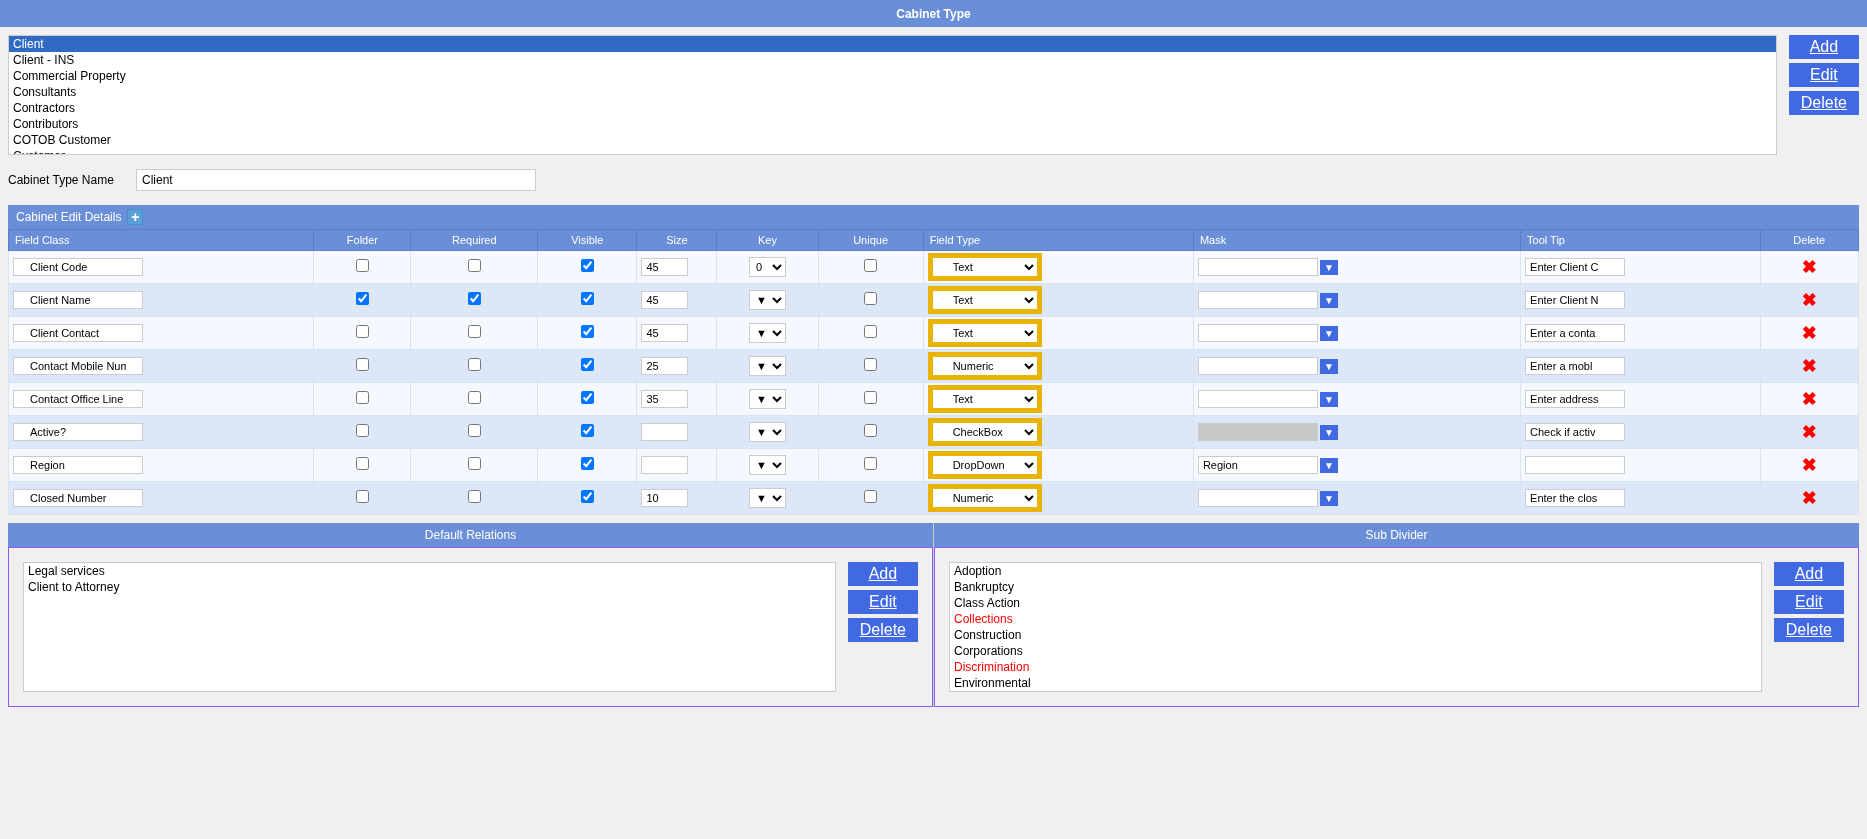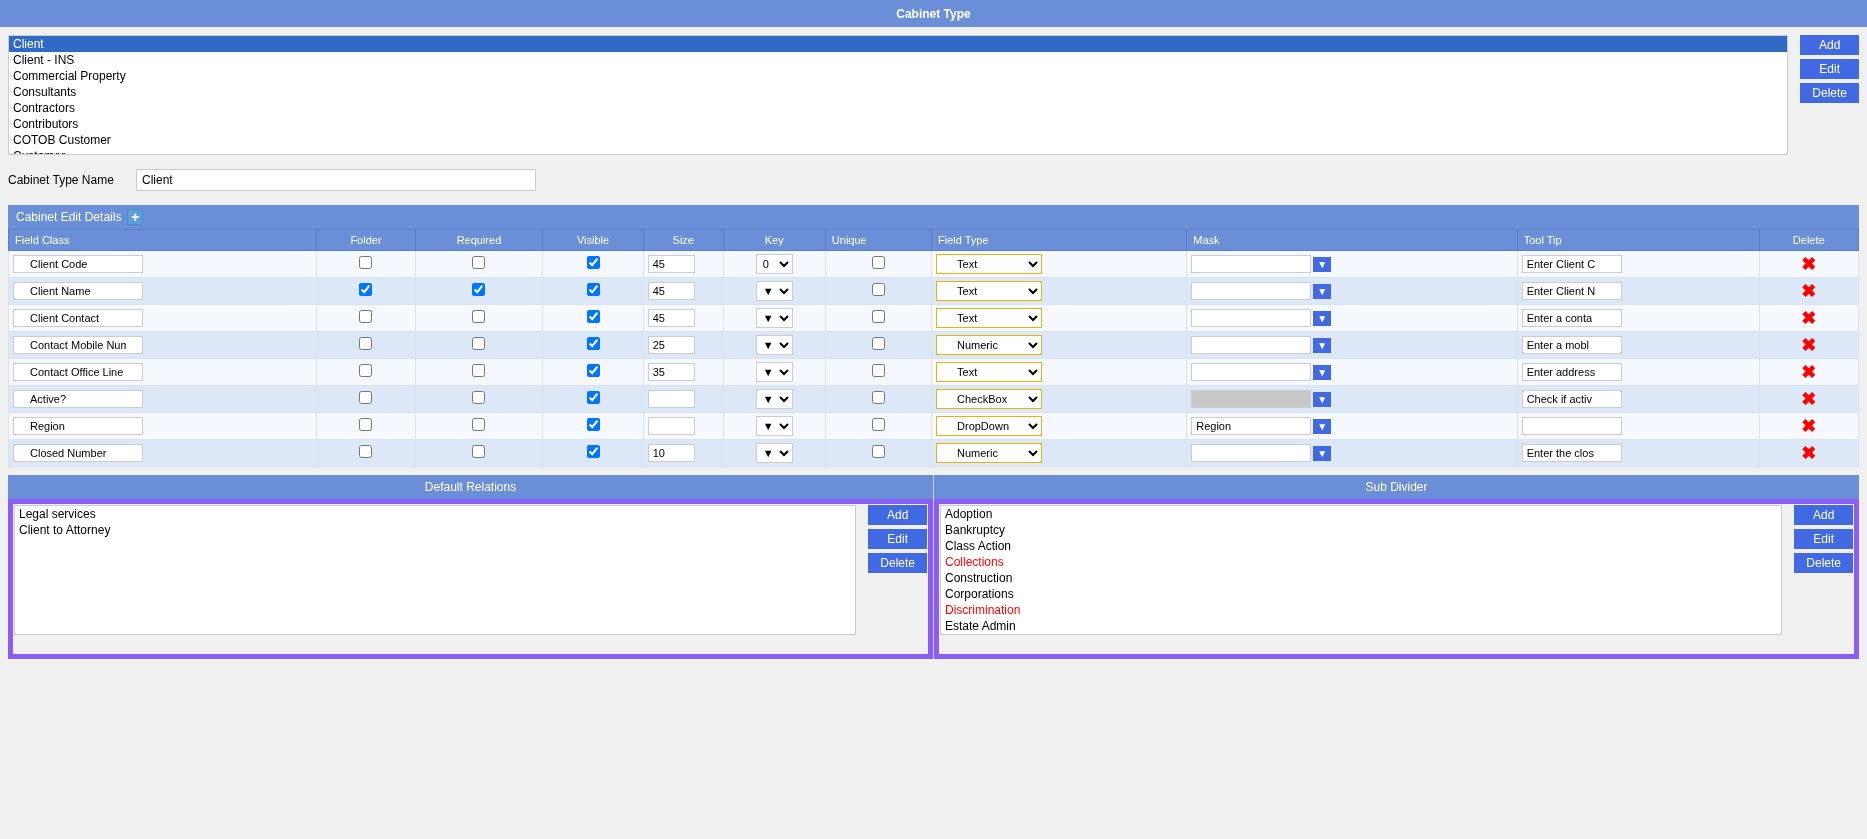--- a/index.html
+++ b/index.html
@@ -46,22 +46,23 @@
       flex-direction: column;
       gap: 4px;
       padding-left: 4px;
     }
 
     .btn {
       padding: 3px 12px;
       color: white;
       border: none;
       cursor: pointer;
-      font-size: 12px;
+      font-size: 16px;
       min-width: 55px;
+      text-decoration: underline;
     }
 
     .btn-blue { background: #4169e1; }
 
     .cabinet-name-row {
       display: flex;
       align-items: center;
       gap: 8px;
       margin-bottom: 10px;
       padding: 4px 0;
@@ -152,21 +153,21 @@
     }
 
     .tooltip-input {
       width: 100px;
       border: 1px solid #ccc;
       padding: 2px 4px;
       font-size: 11px;
     }
 
     .type-select {
-      border: 1px solid #eab308;
+      border: 5px solid #eab308;
       padding: 2px 16px;
       font-size: 11px;
       background: white;
     }
 
     .key-select {
       border: 1px solid #ccc;
       padding: 2px 2px;
       font-size: 11px;
       background: white;
@@ -213,23 +214,23 @@
       background: #6a8fd8;
       color: white;
       text-align: center;
       padding: 5px;
       font-size: 12px;
     }
 
     .bottom-panel-content {
       display: flex;
       gap: 8px;
-      padding: 1px;
+      padding: 14px;
       background: #f0f0f0;
-      border: 5px solid #8b5cf6;
+      border: 1px solid #8b5cf6;
       min-height: 160px;
     }
 
     .relation-list {
       flex: 1;
       border: 1px solid #ccc;
       background: white;
       height: 130px;
       overflow-y: auto;
     }
@@ -278,21 +279,21 @@
     </div>
     <table class="details-table">
       <thead>
         <tr>
           <th>Field Class</th>
           <th style="text-align:center;">Folder</th>
           <th style="text-align:center;">Required</th>
           <th style="text-align:center;">Visible</th>
           <th style="text-align:center;width:80px;">Size</th>
           <th style="text-align:center;">Key</th>
-          <th style="margin-top:28px;">Unique</th>
+          <th style="text-align:center;margin-top:28px;">Unique</th>
           <th>Field Type</th>
           <th>Mask</th>
           <th>Tool Tip</th>
           <th style="text-align:center;">Delete</th>
         </tr>
       </thead>
       <tbody id="detailsTableBody">
       <tr>
             <td><input type="text" class="field-name-input" value="Client Code" style=""></td>
             <td style="text-align:center;"><input type="checkbox" style=""></td>
@@ -480,20 +481,21 @@
       <div class="bottom-panel-header">Sub Divider</div>
       <div class="bottom-panel-content">
         <div class="relation-list" id="subDividerListBox">
             <div class="list-item">Adoption</div>
             <div class="list-item">Bankruptcy</div>
             <div class="list-item">Class Action</div>
             <div class="list-item" style="color: red;">Collections</div>
             <div class="list-item">Construction</div>
             <div class="list-item">Corporations</div>
             <div class="list-item" style="color: red;">Discrimination</div>
+            <div class="list-item">Environmental</div>
             <div class="list-item">Estate Admin</div>
           </div>
         <div class="action-buttons">
           <button class="btn btn-blue">Add</button>
           <button class="btn btn-blue">Edit</button>
           <button class="btn btn-blue">Delete</button>
         </div>
       </div>
     </div>
   </div>

